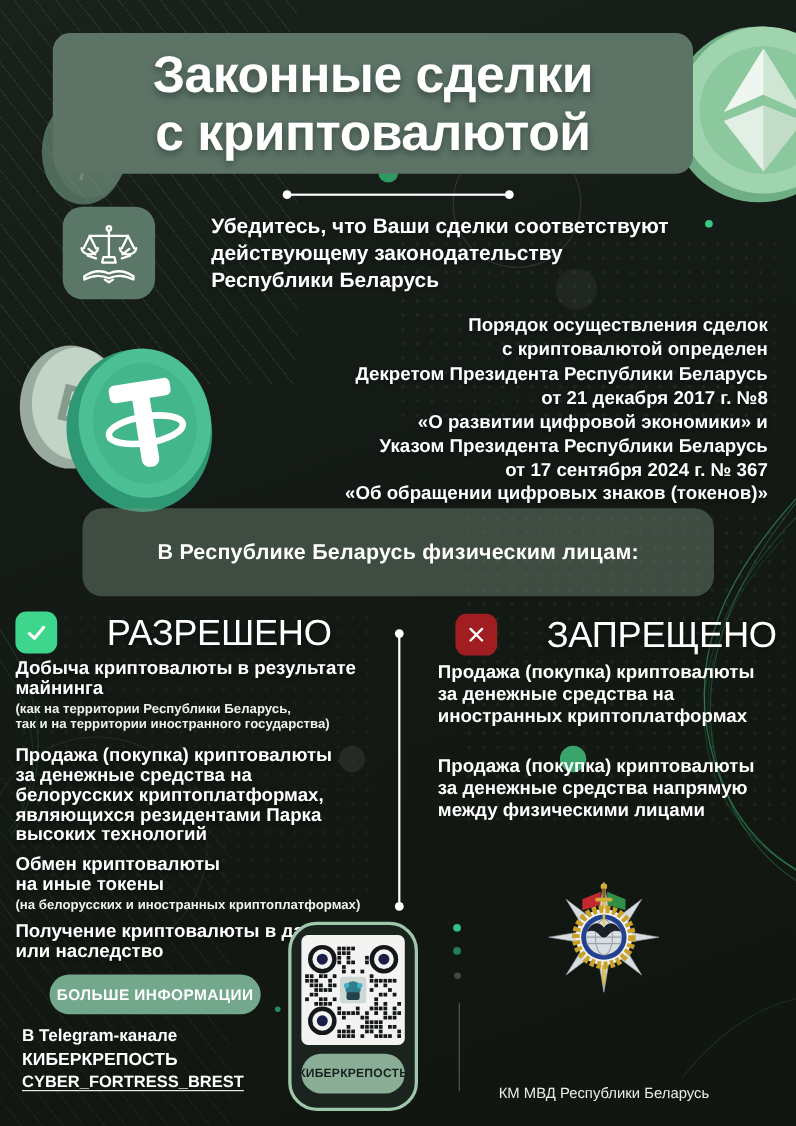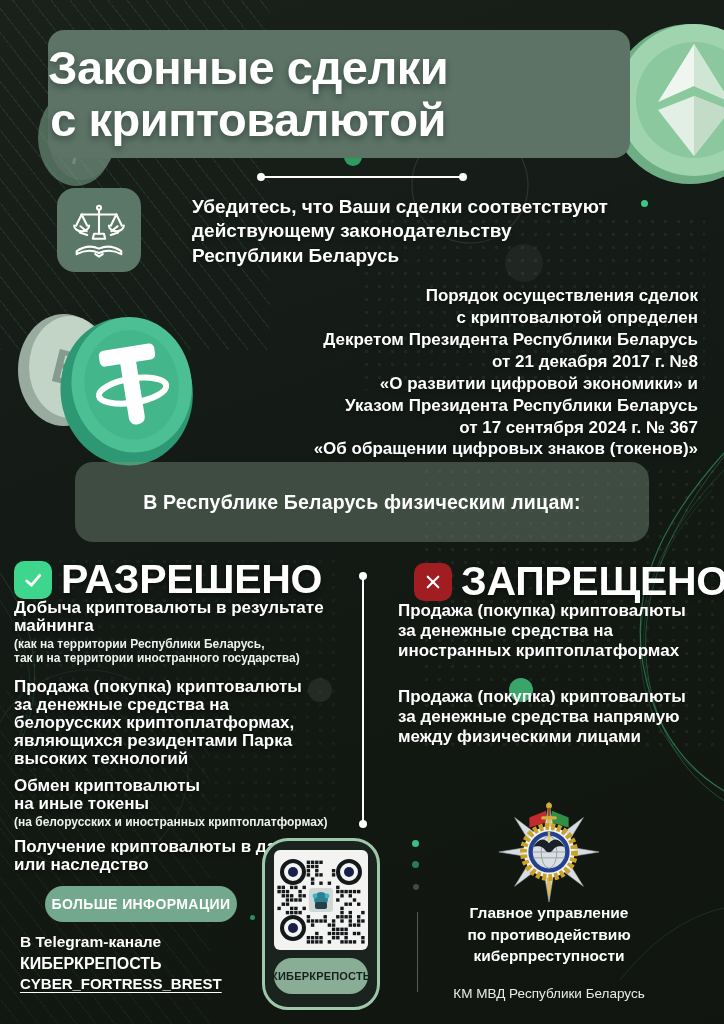--- a/index.html
+++ b/index.html
@@ -9,41 +9,41 @@
     font-family:"Liberation Sans","DejaVu Sans",sans-serif;color:#fff;
   }
   .abs{position:absolute;}
   .pre{white-space:pre-line;}
   
   .hatch{background-image:repeating-linear-gradient(52deg,rgba(110,220,160,0.11) 0 1px,transparent 1px 15px);}
   .halftone{background-image:radial-gradient(rgba(255,255,255,0.05) 1.6px,transparent 1.9px);background-size:13px 13px;}
   .dot{border-radius:50%;}
   
   .title-box{left:48px;top:30px;width:582px;height:128px;border-radius:16px;background:#5c7366;
-    display:flex;align-items:center;}
+    display:flex;align-items:center;justify-content:center;}
   .title-text{font-size:47px;font-weight:800;line-height:1.1;text-align:center;letter-spacing:-0.5px;
     text-shadow:0 3px 7px rgba(0,0,0,0.35);}
   
   .conn-h{left:262px;top:176px;width:200px;height:2px;background:#fff;}
   .conn-v{left:362px;top:577px;width:2px;height:246px;background:#fff;}
   .conn-dot{width:8px;height:8px;border-radius:50%;background:#fff;position:absolute;}
   
   .icon-box{left:57px;top:188px;width:84px;height:84px;border-radius:18px;background:#5a7767;
     display:flex;align-items:center;justify-content:center;}
   .intro-text{left:152px;top:195px;width:515px;font-size:19px;font-weight:800;line-height:1.28;
     text-shadow:0 2px 4px rgba(0,0,0,0.3);margin-left:40px;}
   .law-text{left:218px;top:285px;width:480px;font-size:17px;font-weight:600;line-height:1.29;
     text-shadow:0 2px 4px rgba(0,0,0,0.3);text-align:right;}
   
   .banner{left:75px;top:462px;width:574px;height:80px;border-radius:18px;background:rgba(128,152,135,0.40);
     display:flex;align-items:center;justify-content:center;}
   .banner-text{font-size:19.5px;font-weight:800;letter-spacing:0.2px;}
   
   .col-head{display:flex;align-items:center;gap:9px;}
-  .col-head-text{font-size:41px;font-weight:700;letter-spacing:-0.3px;text-shadow:0 2px 5px rgba(0,0,0,0.4);}
+  .col-head-text{font-size:33px;font-weight:400;letter-spacing:-0.3px;text-shadow:0 2px 5px rgba(0,0,0,0.4);margin-left:36px;}
   .badge-ic{width:38px;height:38px;border-radius:10px;display:flex;align-items:center;justify-content:center;flex:0 0 auto;}
   .ic-check{background:#3dd68c;}
   .ic-cross{background:#a01d22;}
   .items{display:flex;flex-direction:column;}
   .item-text{font-size:17px;font-weight:700;line-height:1.06;text-shadow:0 2px 4px rgba(0,0,0,0.35);}
   .item-note{font-size:12px;font-weight:600;line-height:1.2;margin-top:2px;color:#eef2ef;}
   .gap12{margin-top:12px;} .gap8{margin-top:9px;} .gap24{margin-top:26px;}
   .right-item{font-size:17px;font-weight:700;line-height:1.18;}
   
   .more-badge{left:45px;top:886px;width:192px;height:36px;border-radius:18px;background:#74a88c;
@@ -416,18 +416,15 @@
     <circle cx="55" cy="57" r="16.5" fill="#d9dee2"></circle>
     <g stroke="#9aa2a9" stroke-width="1" fill="none">
       <ellipse cx="55" cy="57" rx="8" ry="16.5"></ellipse>
       <line x1="39" y1="51" x2="71" y2="51"></line>
       <line x1="38.5" y1="57" x2="71.5" y2="57"></line>
       <line x1="39" y1="63" x2="71" y2="63"></line>
     </g>
     <path d="M39,52 C44,43 50,42 55,48 C60,42 66,43 71,52 C66,50 62,51 59,55 C57,58 53,58 51,55 C48,51 44,50 39,52 Z" fill="#1b2026"></path>
     <rect x="53.8" y="36" width="2.4" height="10" fill="#e8c84a" opacity="0.9"></rect>
   </svg>
-  <div class="abs agency-name pre">Главное управление
-по противодействию
-киберпреступности</div>
   <div class="abs agency-sub">КМ МВД Республики Беларусь</div>
 
 </div>
 
 </body></html>

